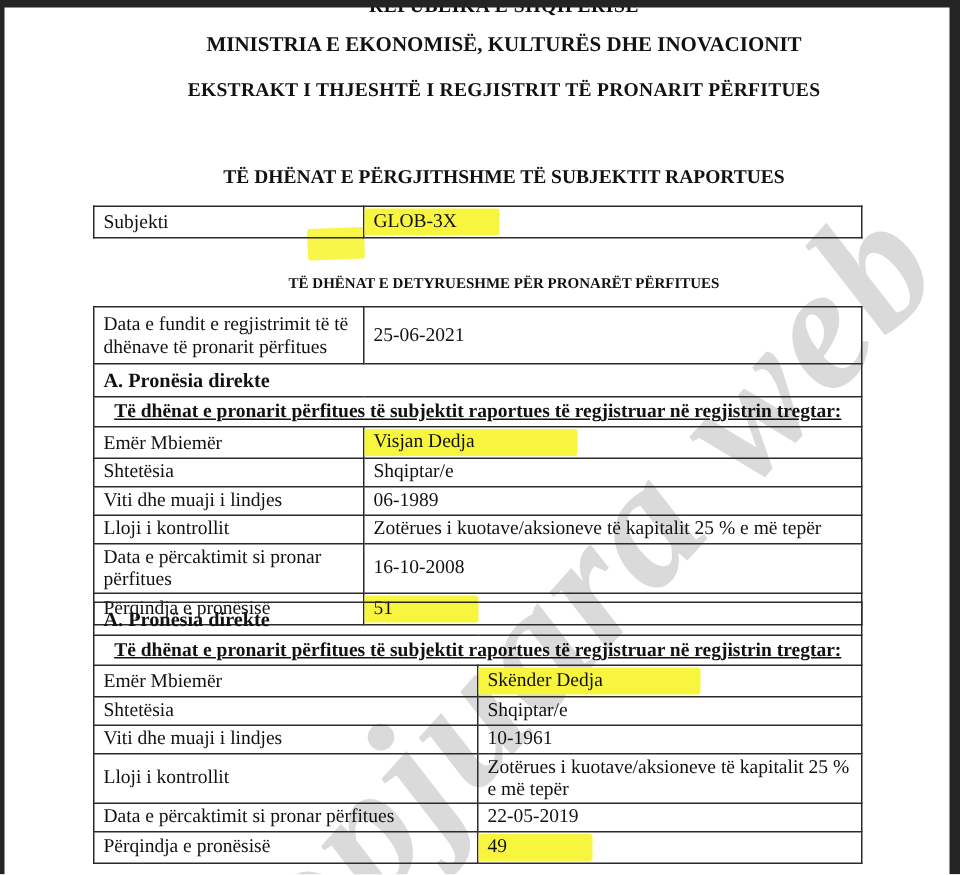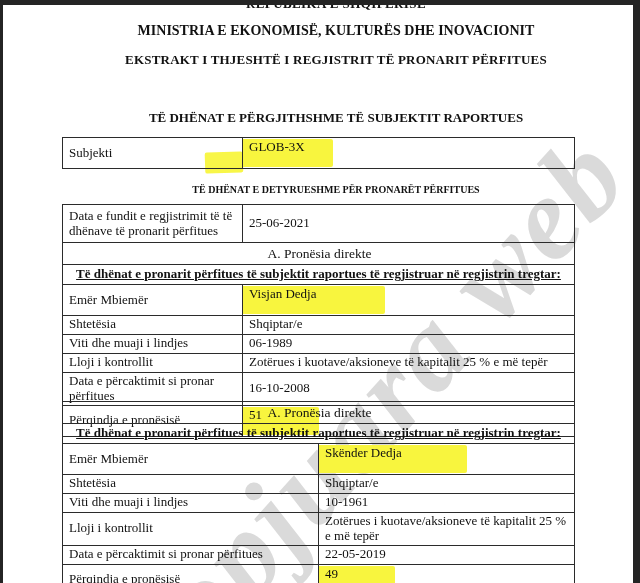--- a/index.html
+++ b/index.html
@@ -45,28 +45,28 @@
   .tbl td{
     border:1.4px solid #2b2b2b;
     font-size:13px;line-height:1.15;
     padding:1px 4px 1px 6px;
     vertical-align:middle;
     background:transparent;
     overflow:hidden;
   }
   .col-label{width:169px;}
   .h20{height:20px;} .h19{height:19px;margin-left:32px;} .h22{height:22px;} .h38{height:38px;}
-  td.span-title{text-align:center;font-weight:normal;font-size:13.5px;}
+  td.span-title{text-align:left;font-weight:bold;font-size:13.5px;}
   td.span-sub{text-align:center;font-weight:bold;font-size:13px;padding:1px 2px;text-decoration:underline;}
 
   
   .hl{
     display:inline-block;
     background:#f8f53e;
-    margin-left:-9px;padding:1px 4px 12px 9px;
+    margin-left:-9px;padding:1px 4px 2px 9px;
     border-radius:2px;
   }
   .hl-code{min-width:80px;}
   .hl-name1{min-width:132px;}
   .hl-name2{min-width:138px;}
   .hl-num{min-width:66px;}
   #hl-smudge{
     position:absolute;left:205px;top:152px;width:38px;height:21px;
     background:#f8f53e;border-radius:2px;transform:rotate(-2deg);
     z-index:1;opacity:0.95;

